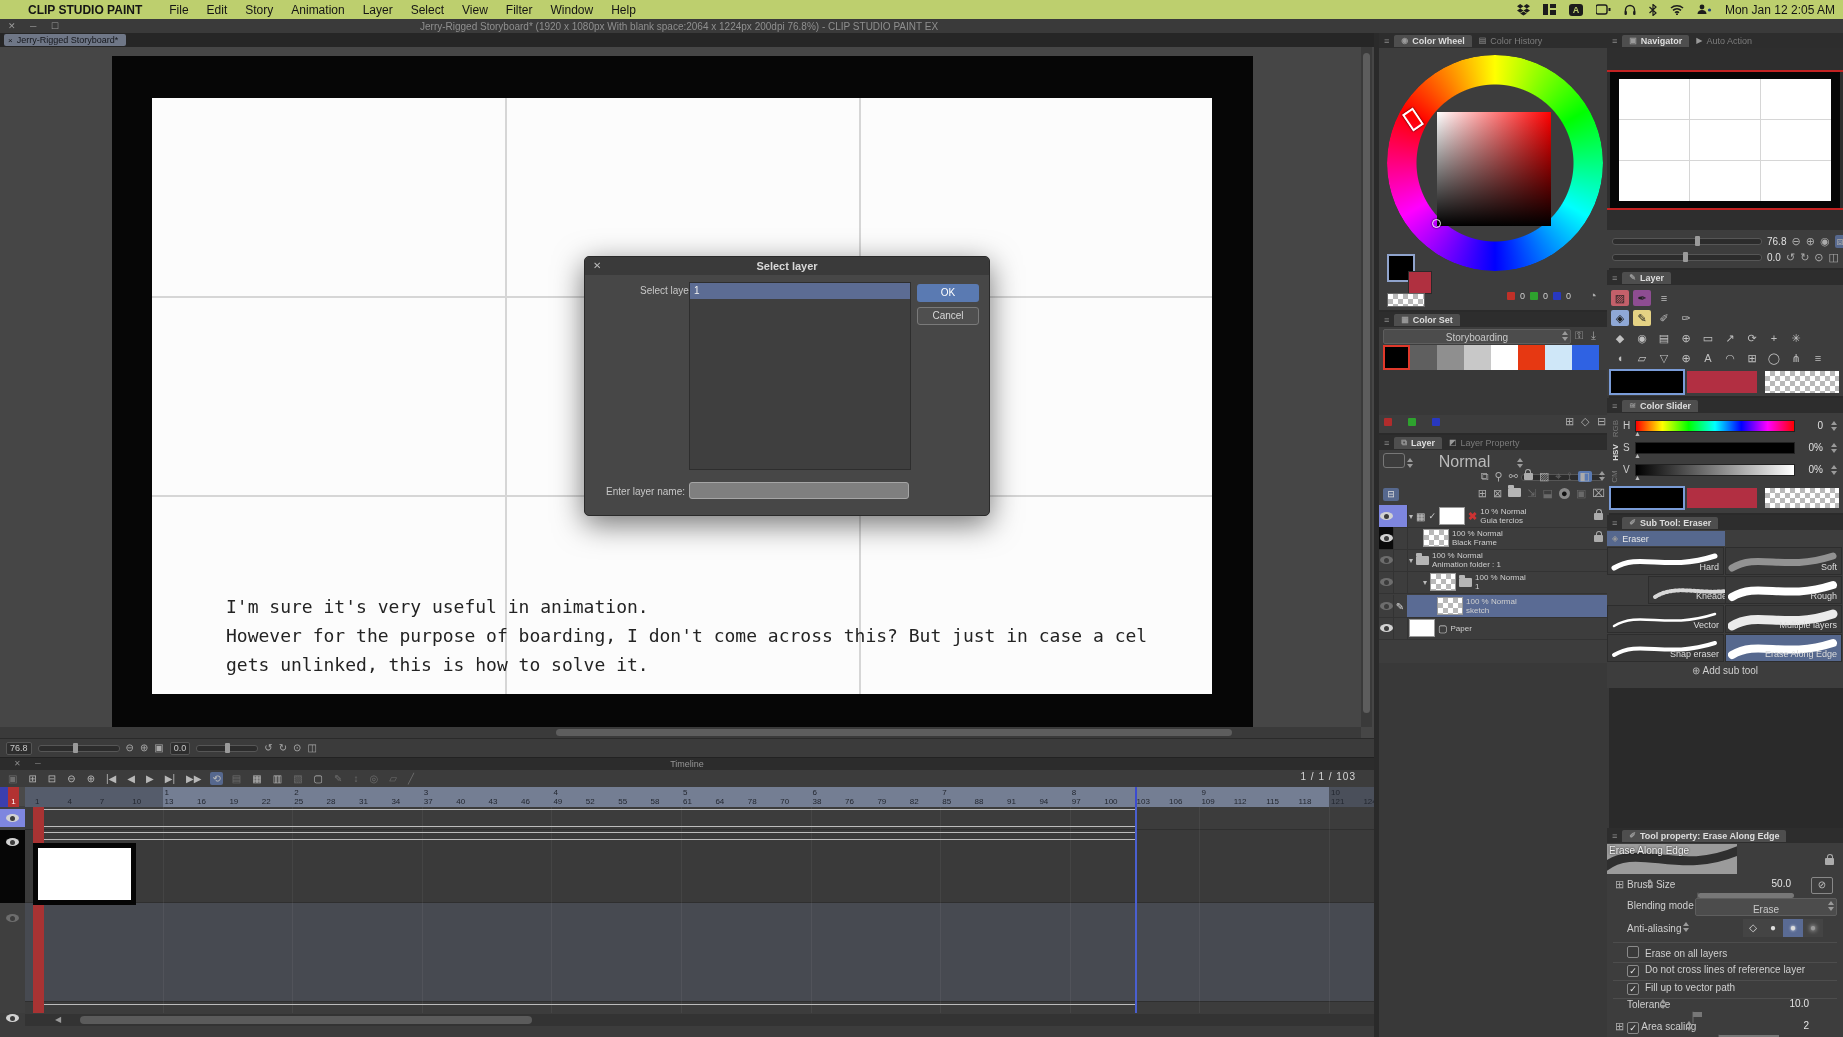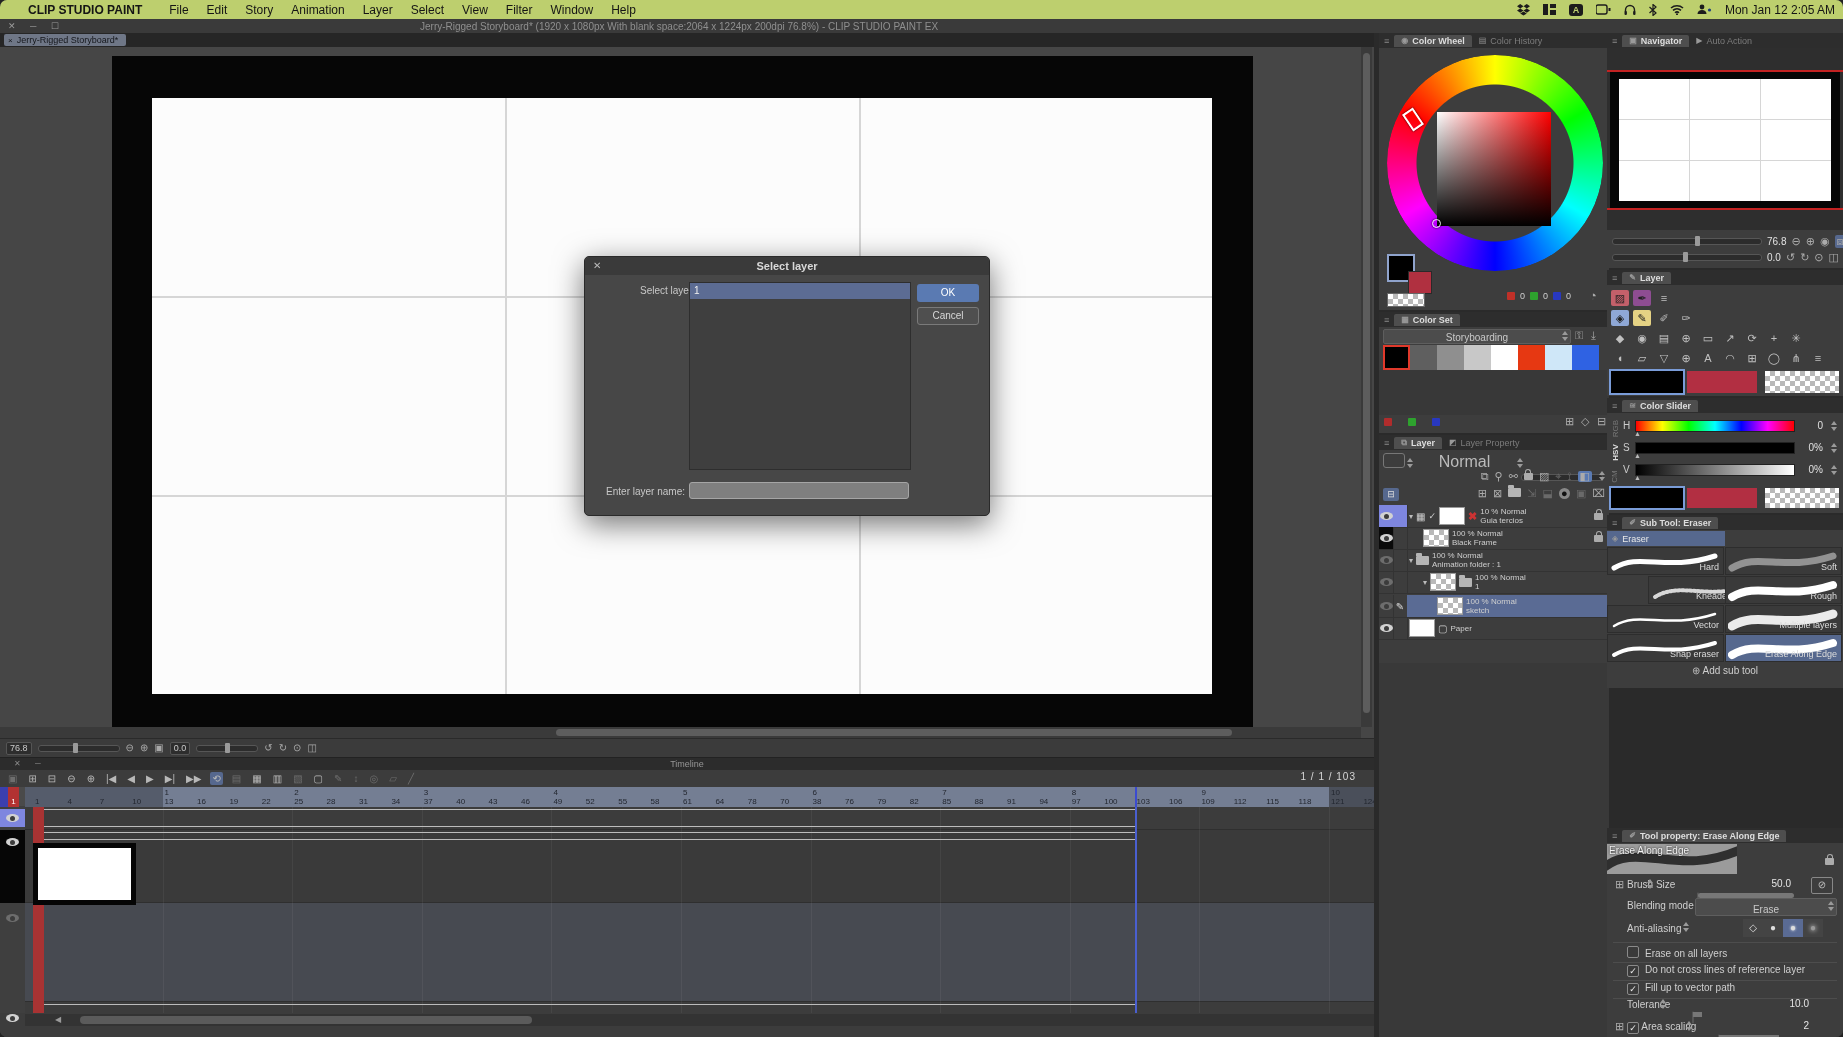--- a/index.html
+++ b/index.html
@@ -1,17 +1,17 @@
 <!DOCTYPE html>
 <html><head>
 <meta charset="utf-8">
 <style>
   html,body{margin:0;padding:0;background:#222;}
   #root{position:relative;width:1843px;height:1037px;overflow:hidden;
-        font-family:"Liberation Sans",sans-serif;background:#454545;border-radius:7px;
+        font-family:"Liberation Sans",sans-serif;background:#454545;
         -webkit-font-smoothing:antialiased;}
   .p{position:absolute;}
   .nosel{user-select:none;}
   
   #menubar{left:0;top:0;width:1843px;height:19px;background:#bdcf6e;color:#151515;
            display:flex;align-items:center;font-size:12px;}
   #menubar .apple{margin:0 14px 0 14px;font-size:13px;}
   #menubar .appname{font-weight:bold;margin-right:18px;}
   .menu-item{margin:0 9px;}
   #status{position:absolute;right:8px;top:0;height:19px;display:flex;align-items:center;gap:13px;}
@@ -196,20 +196,23 @@
     </div>
   </div>
 
   <div id="viewport" class="p">
     <div id="blackframe" class="p">
       <div id="page" class="p">
         <div class="gridline" style="left:353px;top:0;width:2px;height:100%;"></div>
         <div class="gridline" style="left:707px;top:0;width:2px;height:100%;"></div>
         <div class="gridline" style="left:0;top:198px;width:100%;height:2px;"></div>
         <div class="gridline" style="left:0;top:397px;width:100%;height:2px;"></div>
+        <div id="handtext" class="p"><span>I'm sure it's very useful in animation.</span>
+<span>However for the purpose of boarding, I don't come across this? But just in case a cel</span>
+<span>gets unlinked, this is how to solve it.</span></div>
       </div>
     </div>
     <div id="vscroll" class="p">
         <div class="thumb"></div>
       </div>
     <div id="hscroll" class="p">
         <div class="thumb"></div>
       </div>
   </div>
 

